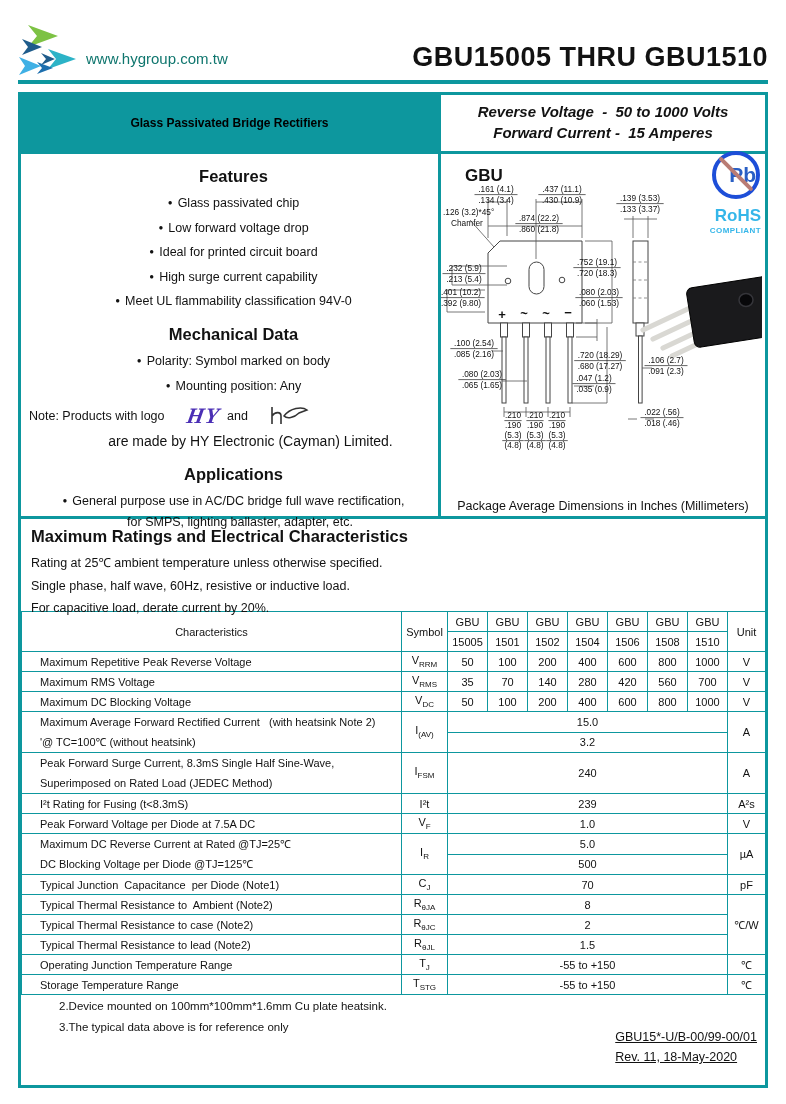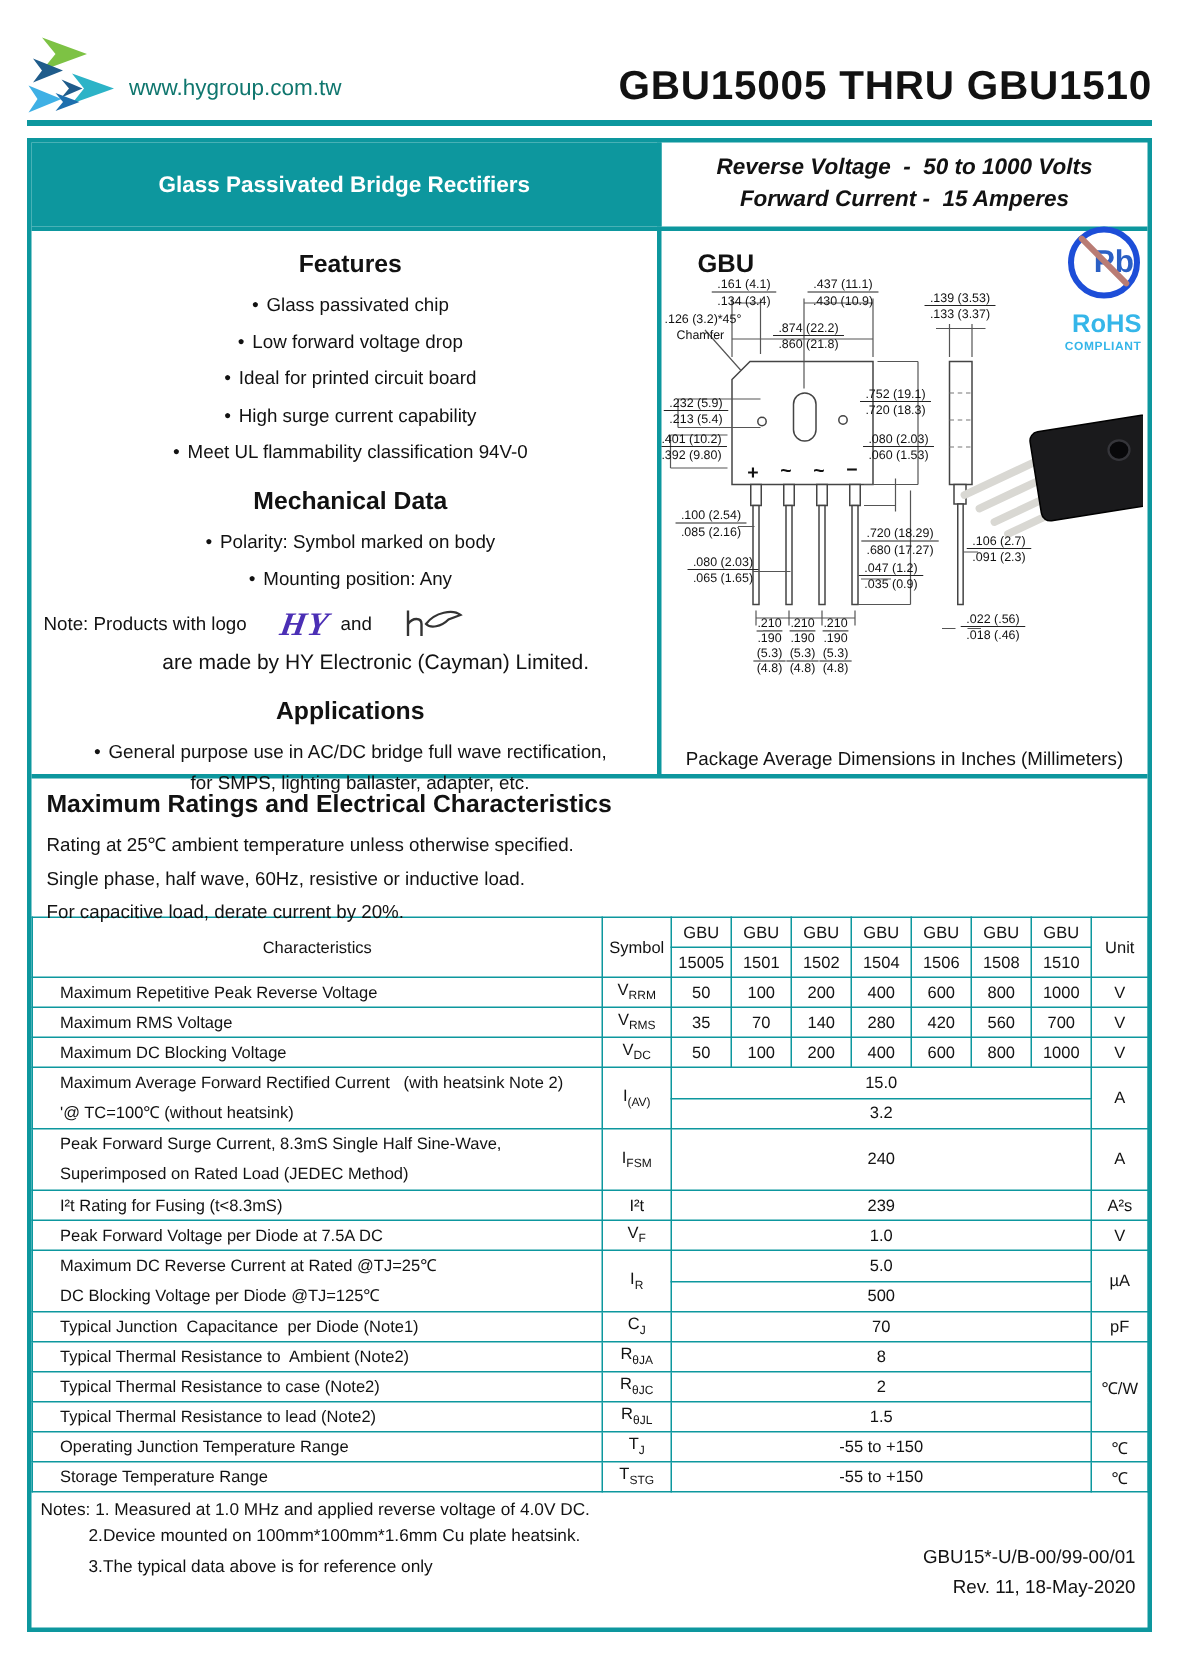--- a/index.html
+++ b/index.html
@@ -7,21 +7,21 @@
   .page{position:relative;width:786px;height:1104px;background:#fff;overflow:hidden;
         font-family:"Liberation Sans",sans-serif;color:var(--ink);}
   
   .logo{position:absolute;left:14px;top:24px;}
   .url{position:absolute;left:86px;top:50px;font-size:15px;color:#0f766e;}
   .doc-title{position:absolute;right:18px;top:42px;font-size:27px;font-weight:bold;letter-spacing:.5px;}
   .rule{position:absolute;left:18px;top:80px;width:750px;height:4px;background:var(--teal);}
   
   .main-box{position:absolute;left:18px;top:92px;width:744px;height:990px;border:3px solid var(--teal);}
   .banner-row{display:flex;height:56px;border-bottom:3px solid var(--teal);}
-  .banner-left{width:420px;background:var(--teal);color:#ffffff;font-weight:bold;font-size:15px;
+  .banner-left{width:420px;background:var(--teal);color:#000000;font-weight:bold;font-size:12px;
                display:flex;align-items:center;justify-content:center;border-right:3px solid var(--teal);box-sizing:border-box;}
   .banner-right{flex:1;text-align:center;font-weight:bold;font-size:15px;padding-top:6px;line-height:21px;font-style:italic;}
   .pre{white-space:pre;}
   .columns{display:flex;height:362px;border-bottom:3px solid var(--teal);}
   .col-left{width:420px;border-right:3px solid var(--teal);box-sizing:border-box;padding:0 0 0 6px;text-align:center;}
   .col-right{flex:1;position:relative;}
   h2{font-size:16.5px;margin:13px 0 10px 2px;}
   .b-item{font-size:12.5px;margin:0 0 10.5px 2px;}
   .b-item::before{content:"●";font-size:8px;margin-right:5px;vertical-align:2px;}
   .note-row{display:flex;align-items:center;gap:8px;font-size:12.5px;margin:2px 0 4px 2px;}
@@ -61,21 +61,21 @@
   .specs .lbl{text-align:left;padding-left:18px;white-space:pre;}
   .specs tr.tall td{height:40px;}
   .specs .two div{line-height:20px;white-space:pre;}
   sub.s{font-size:8px;}
   
   .notes{position:relative;font-size:11.5px;height:70px;}
   .notes p{margin:0;}
   .n1{margin:6px 0 0 6px !important;}
   .n2{margin:5px 0 0 38px !important;}
   .n3{margin:9px 0 0 38px !important;}
-  .docrev{position:absolute;right:8px;bottom:3px;text-align:right;font-size:12.5px;line-height:20px;}
+  .docrev{position:absolute;right:8px;bottom:3px;text-align:left;font-size:12.5px;line-height:20px;text-decoration:underline;}
 </style>
 </head>
 <body>
 
 <div class="page">
 
   <svg class="logo" width="64" height="54" viewBox="0 0 64 54">
     <polygon points="14,1 44,12 14,23 23,12" fill="#7dc244"></polygon>
     <polygon points="8,15 28,23 8,31 14,23" fill="#1f5c8b"></polygon>
     <polygon points="34,25 62,35 34,45 42,35" fill="#2cb3c7"></polygon>
@@ -400,21 +400,20 @@
           <tr>
             <td class="lbl">Storage Temperature Range</td>
             <td class="sym">T<sub class="s">STG</sub></td>
             <td colspan="7">-55 to +150</td>
             <td rowspan="1">℃</td>
           </tr>
         </tbody>
     </table>
 
     <div class="notes">
-      <p class="n1">Notes: 1. Measured at 1.0 MHz and applied reverse voltage of 4.0V DC.</p>
       <p class="n2">2.Device mounted on 100mm*100mm*1.6mm Cu plate heatsink.</p>
       <p class="n3">3.The typical data above is for reference only</p>
       <div class="docrev">
         <div>GBU15*-U/B-00/99-00/01</div>
         <div>Rev. 11, 18-May-2020</div>
       </div>
     </div>
 
   </div>
 </div>

